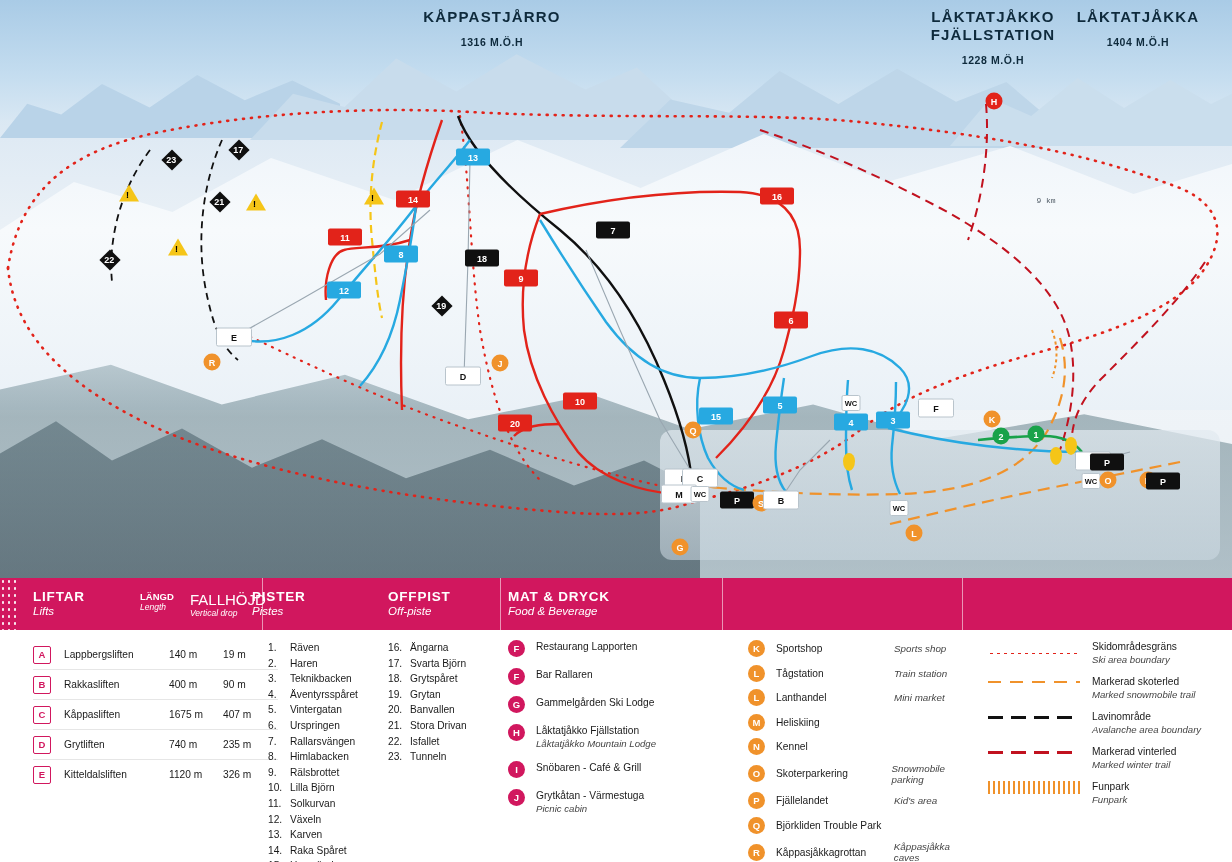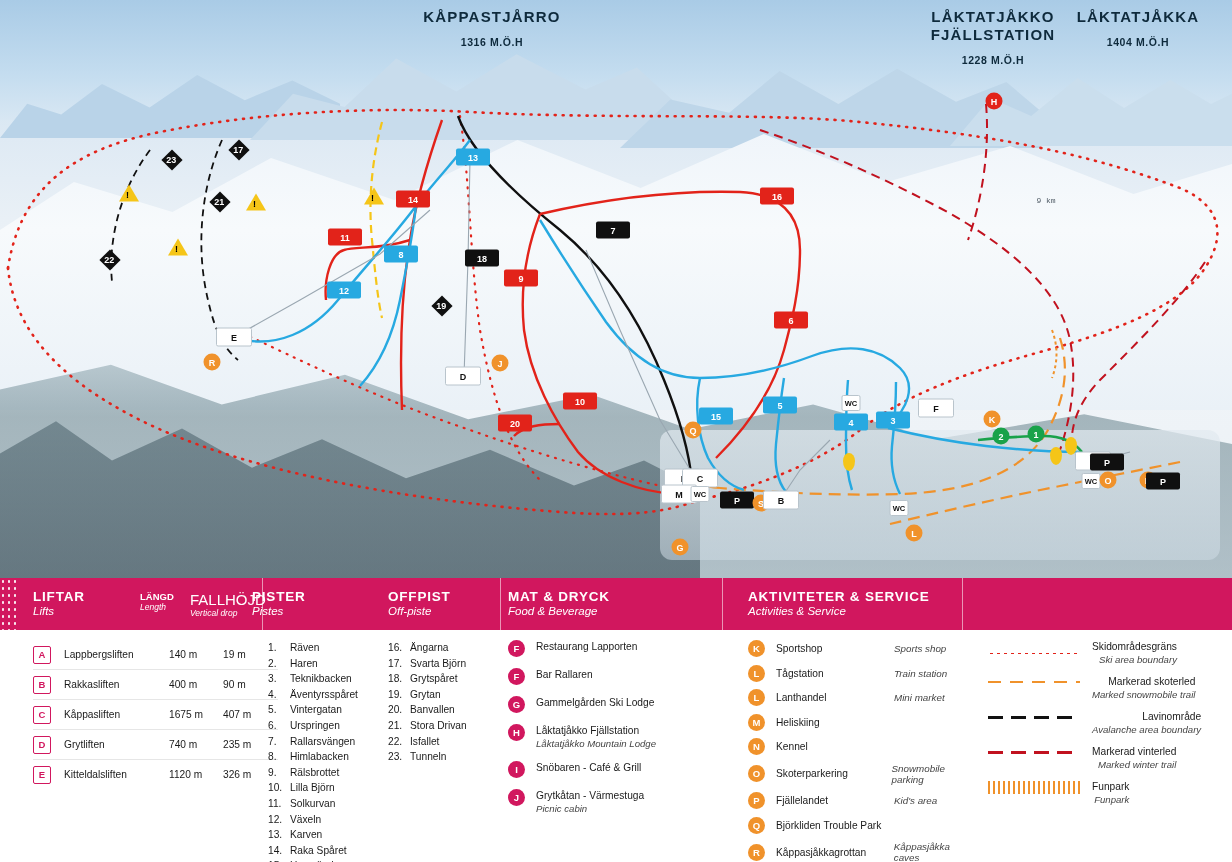--- a/index.html
+++ b/index.html
@@ -122,21 +122,21 @@
     width:17px;height:17px;border-radius:50%;color:#fff;font-size:9.5px;font-weight:bold;
     display:flex;align-items:center;justify-content:center;margin-right:11px;flex:0 0 17px;
   }
   .poi-ic.red{background:#d1175e;}
   .poi-ic.org{background:#f0922b;}
   .poi-tx{font-size:10.2px;line-height:13px;}
   .poi-sub{font-style:italic;color:#444;font-size:9.6px;}
   .svc-row{display:flex;align-items:center;margin-bottom:7.5px;}
   .svc-name{width:118px;font-size:10.2px;}
   .svc-en{font-style:italic;color:#444;font-size:9.8px;}
-  .trail-row{display:flex;align-items:flex-start;margin-bottom:9px;text-align:right;}
+  .trail-row{display:flex;align-items:flex-start;margin-bottom:9px;}
   .trail-swatch{width:92px;height:14px;margin-right:12px;flex:0 0 92px;position:relative;}
   .tr-dotred{background-image:radial-gradient(circle,#e2231a 1.4px,transparent 1.5px);background-size:7px 14px;background-position:0 7px;background-repeat:repeat-x;}
   .tr-dashorange{background-image:linear-gradient(90deg,#f0922b 0 13px,transparent 13px 22px);background-size:22px 2.4px;background-position:0 6px;background-repeat:repeat-x;}
   .tr-dashblack{background-image:linear-gradient(90deg,#111 0 15px,transparent 15px 23px);background-size:23px 2.6px;background-position:0 6px;background-repeat:repeat-x;}
   .tr-dashred{background-image:linear-gradient(90deg,#c1121f 0 15px,transparent 15px 23px);background-size:23px 2.6px;background-position:0 6px;background-repeat:repeat-x;}
   .tr-funpark{background-image:repeating-linear-gradient(90deg,#f0922b 0 2px,transparent 2px 5px);background-size:auto 13px;background-position:0 1px;background-repeat:repeat-x;}
   .trail-tx{font-size:10.2px;line-height:13px;}
   .trail-sub{font-style:italic;color:#444;font-size:9.6px;}
 </style>
 </head>
@@ -414,24 +414,20 @@
     <div class="t2">Off-piste</div>
   </div>
 
   <div class="vsep" style="left:500px;"></div>
   <div class="bandsec" style="left:508px;">
     <div class="t1">MAT &amp; DRYCK</div>
     <div class="t2">Food &amp; Beverage</div>
   </div>
 
   <div class="vsep" style="left:722px;"></div>
-  <div class="bandsec" style="left:748px;">
-    <div class="t1">AKTIVITETER &amp; SERVICE</div>
-    <div class="t2">Activities &amp; Service</div>
-  </div>
 
   <div class="vsep" style="left:962px;"></div>
 
   <div class="col" style="left:33px;top:62px;width:240px;" id="lifts-list">
       <div class="lift-row">
         <div class="lift-badge">A</div>
         <div class="lift-name">Lappbergsliften</div>
         <div class="lift-len">140 m</div>
         <div class="lift-drop">19 m</div>
       </div>

